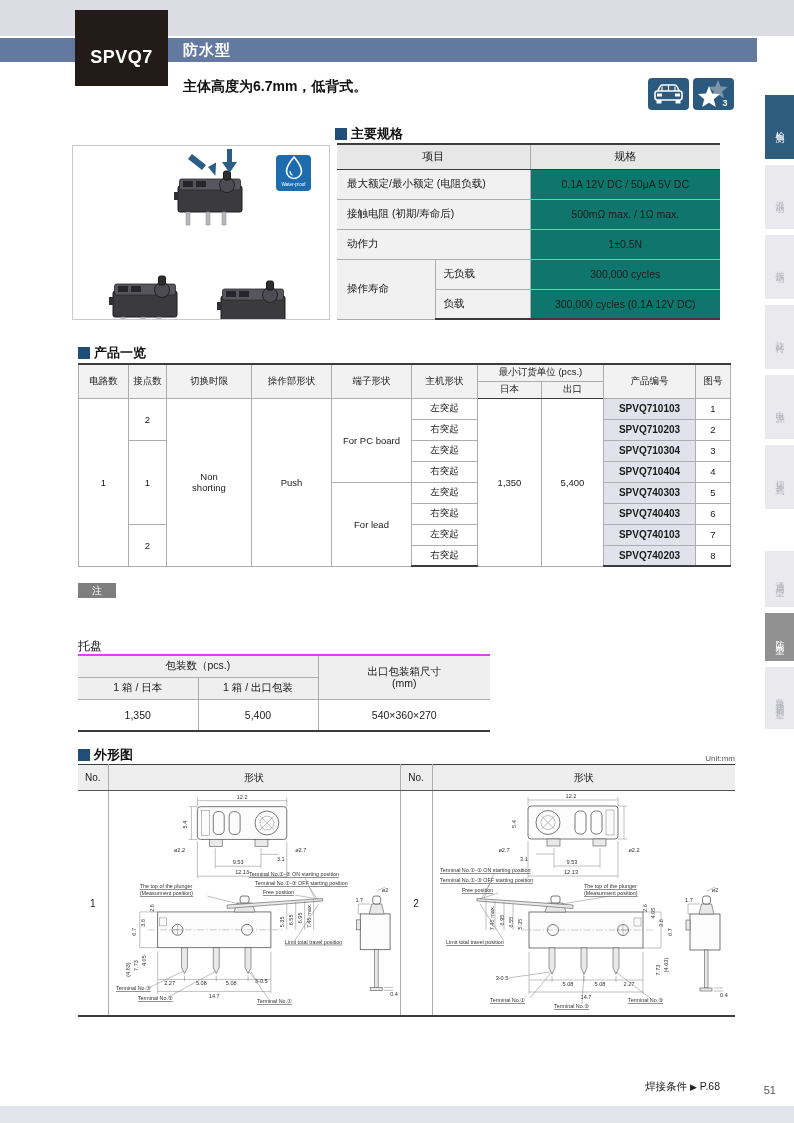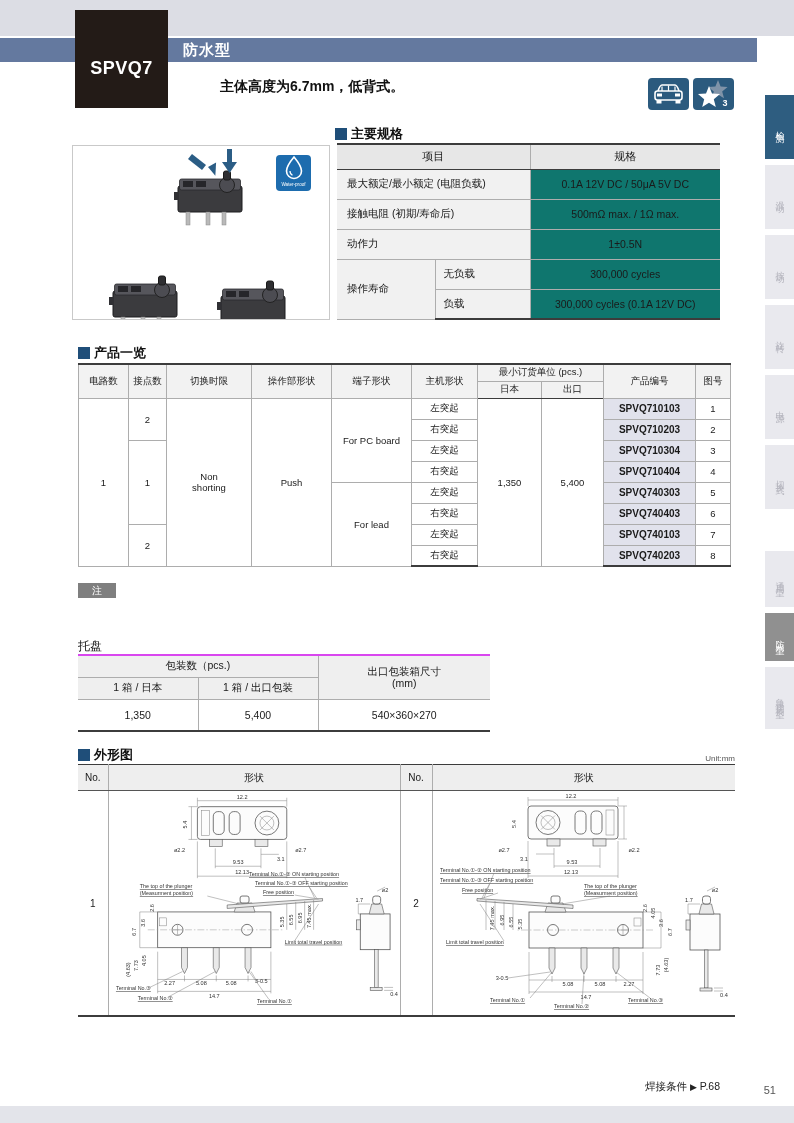--- a/index.html
+++ b/index.html
@@ -4,23 +4,23 @@
 <style>
   * { margin:0; padding:0; box-sizing:border-box; }
   html,body { background:#fff; }
   body { font-family:"Liberation Sans","DejaVu Sans",sans-serif; color:#1a1a1a; }
   .page { position:relative; width:794px; height:1123px; background:#fff; overflow:hidden; }
 
   .topband { position:absolute; left:0; top:0; width:794px; height:36px; background:#dcdde4; }
   .bottomband { position:absolute; left:0; top:1106px; width:794px; height:17px; background:#e3e4ea; }
   .titlebar { position:absolute; left:0; top:38px; width:757px; height:24px; background:#64799f; }
   .titlebar .cat { position:absolute; left:183px; top:3px; color:#fff; font-size:15px; font-weight:bold; letter-spacing:1px; }
-  .modelbox { position:absolute; left:75px; top:10px; width:93px; height:98px; background:#231b17; display:flex; align-items:center; justify-content:center; }
+  .modelbox { position:absolute; left:75px; top:10px; width:93px; height:76px; background:#231b17; display:flex; align-items:center; justify-content:center; }
   .modelbox span { color:#fff; font-size:18px; font-weight:bold; letter-spacing:.5px; margin-top:18px; }
-  .subtitle { position:absolute; left:183px; top:78px; font-size:14px; font-weight:bold; color:#111;margin-left:37px; }
+  .subtitle { position:absolute; left:183px; top:78px; font-size:14px; font-weight:bold; color:#111; }
 
   .hdr-icons { position:absolute; left:648px; top:78px; display:flex; gap:4px; }
   .hicon { width:41px; height:32px; background:#2b5a7e; border-radius:4px; position:relative; }
 
   
   .sidebar { position:absolute; left:765px; top:95px; width:29px; }
   .tab { width:29px; margin-bottom:6px; background:#e9e9ee; color:#b4b4bd;
          display:flex; align-items:center; justify-content:center;
          writing-mode:vertical-rl; font-size:9px; letter-spacing:3px; }
   .tab--blue { background:#2e5d80; color:#fff; }

